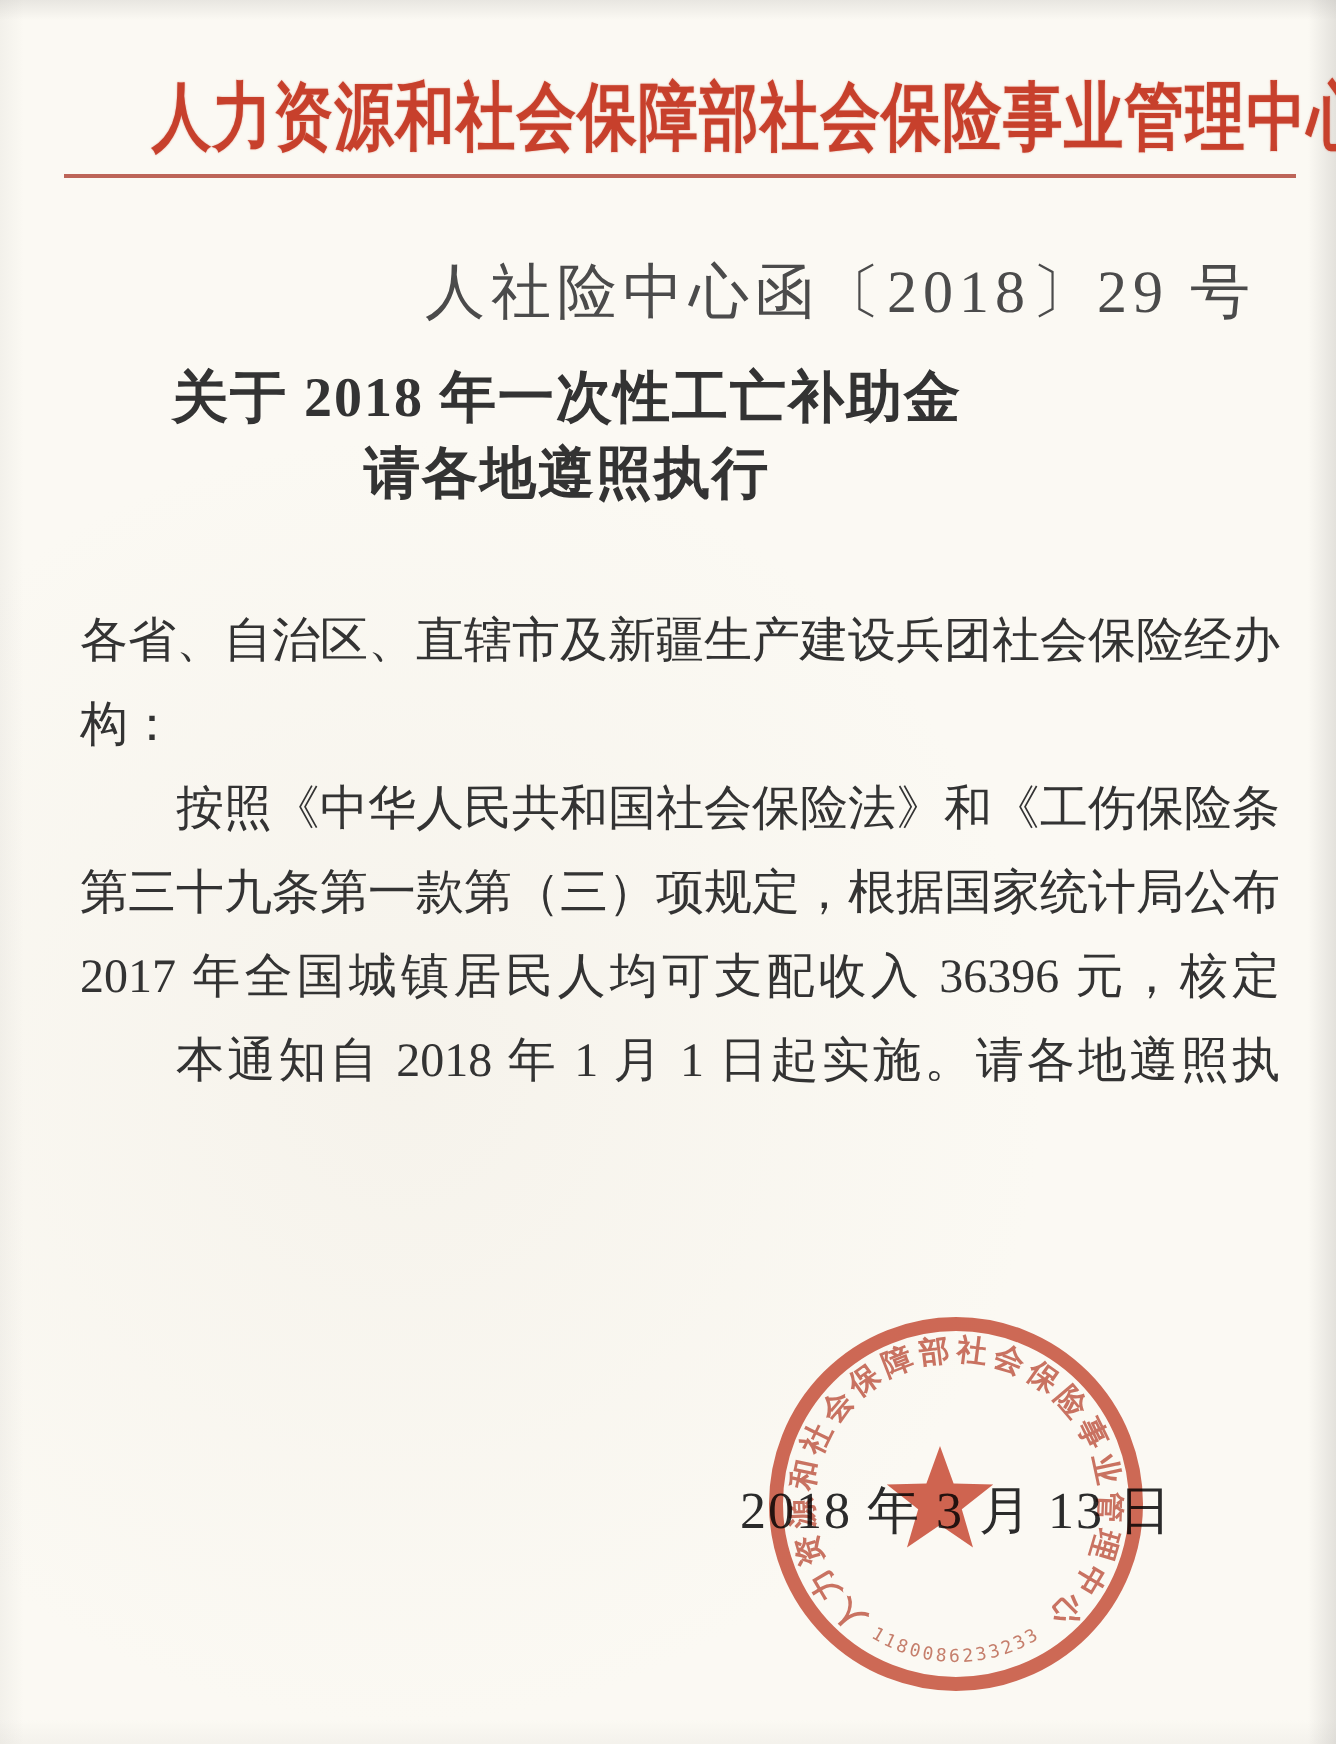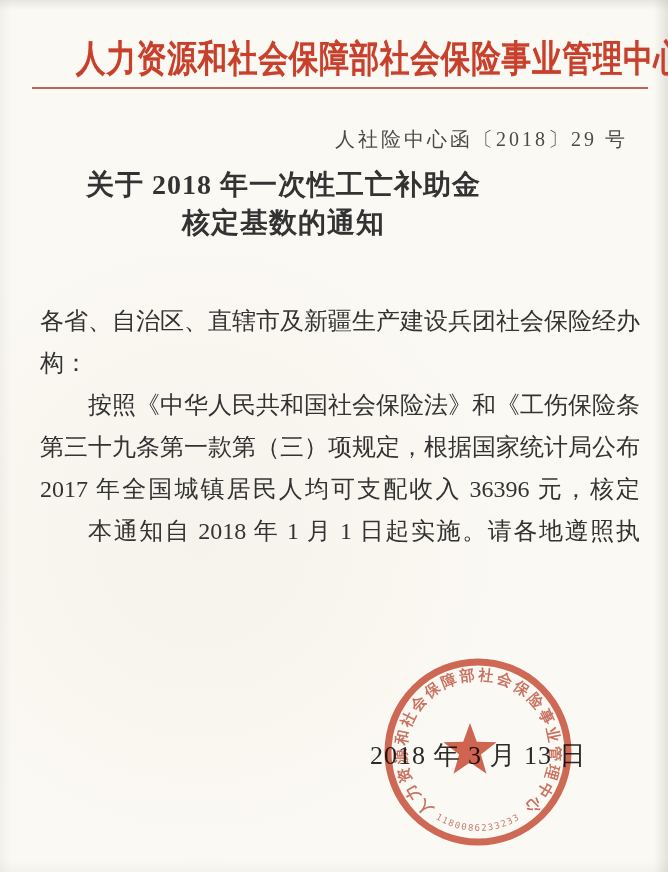--- a/index.html
+++ b/index.html
@@ -24,23 +24,23 @@
     display:inline-block;
     font-size:37px;font-weight:bold;color:#c7402c;
     letter-spacing:1px;white-space:nowrap;
     transform:scaleX(0.80);transform-origin:center;
     text-shadow:0 0 1px rgba(199,64,44,.55);
   }
   .red-line{position:absolute;top:87px;left:32px;width:616px;height:2px;
     background:#b24b3c;opacity:.85;}
   
   .doc-number{position:absolute;top:126px;right:40px;
-    font-size:20px;color:#4b4b4b;letter-spacing:3px;white-space:nowrap;}
+    font-size:30px;color:#4b4b4b;letter-spacing:3px;white-space:nowrap;}
   
-  .title{position:absolute;top:166px;left:0;width:567px;text-align:center;
+  .title{position:absolute;top:181px;left:0;width:567px;text-align:center;
     color:#333;font-weight:600;}
   .title .t-line{font-size:28px;line-height:38px;letter-spacing:1px;white-space:nowrap;}
   
   .body-block{position:absolute;top:300px;left:40px;width:600px;
     color:#333;font-size:24px;}
   .b-line{height:42px;line-height:42px;white-space:nowrap;}
   .b-line.j{white-space:normal;text-align:justify;text-align-last:justify;
     -moz-text-align-last:justify;text-justify:inter-ideograph;overflow:hidden;}
   .b-line.indent{padding-left:48px;}
   .b-line.j.indent{width:552px;}
@@ -65,21 +65,21 @@
   <div class="agency-wrap">
     <span class="agency">人力资源和社会保障部社会保险事业管理中心</span>
   </div>
 
   <div class="red-line"></div>
 
   <div class="doc-number">人社险中心函〔2018〕29 号</div>
 
   <div class="title">
     <div class="t-line">关于 2018 年一次性工亡补助金</div>
-    <div class="t-line">核定基数的通知</div>
+    <div class="t-line">请各地遵照执行</div>
   </div>
 
   <div class="body-block">
     <div class="b-line j">各省、自治区、直辖市及新疆生产建设兵团社会保险经办机</div>
     <div class="b-line">构：</div>
     <div class="b-line j indent">按照《中华人民共和国社会保险法》和《工伤保险条例》</div>
     <div class="b-line j">第三十九条第一款第（三）项规定，根据国家统计局公布的</div>
     <div class="b-line j">2017 年全国城镇居民人均可支配收入 36396 元，核定 2018</div>
     <div class="b-line j indent">本通知自 2018 年 1 月 1 日起实施。请各地遵照执行。</div>
   </div>

